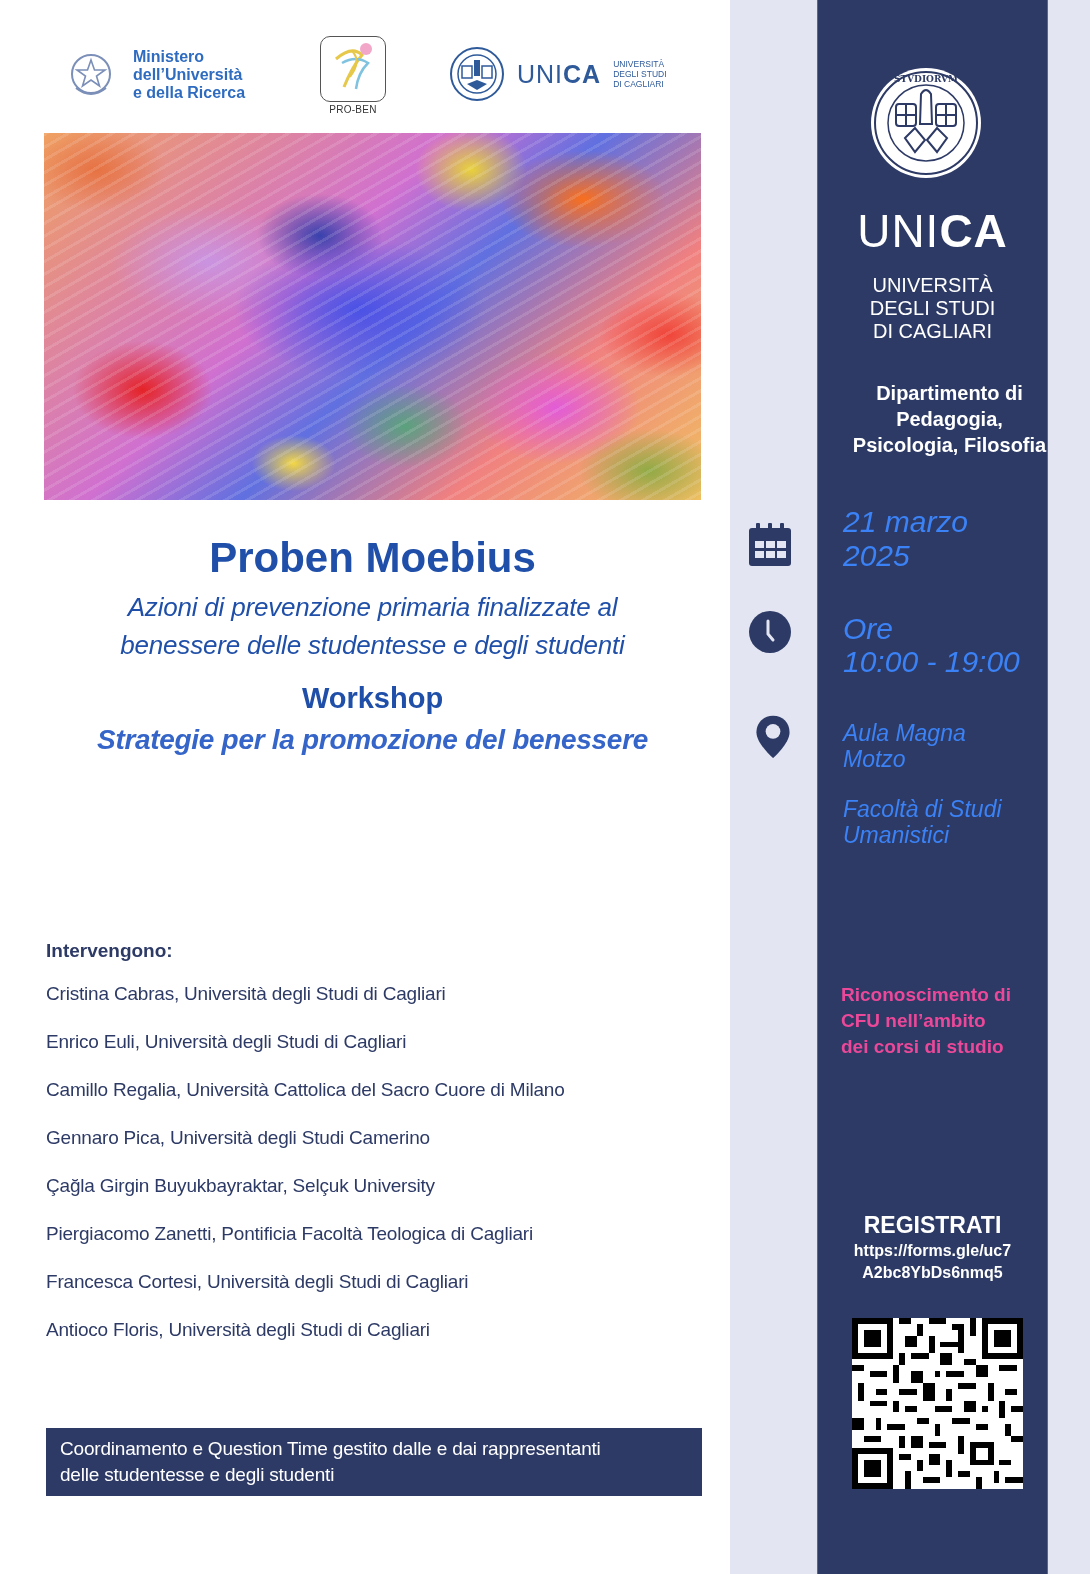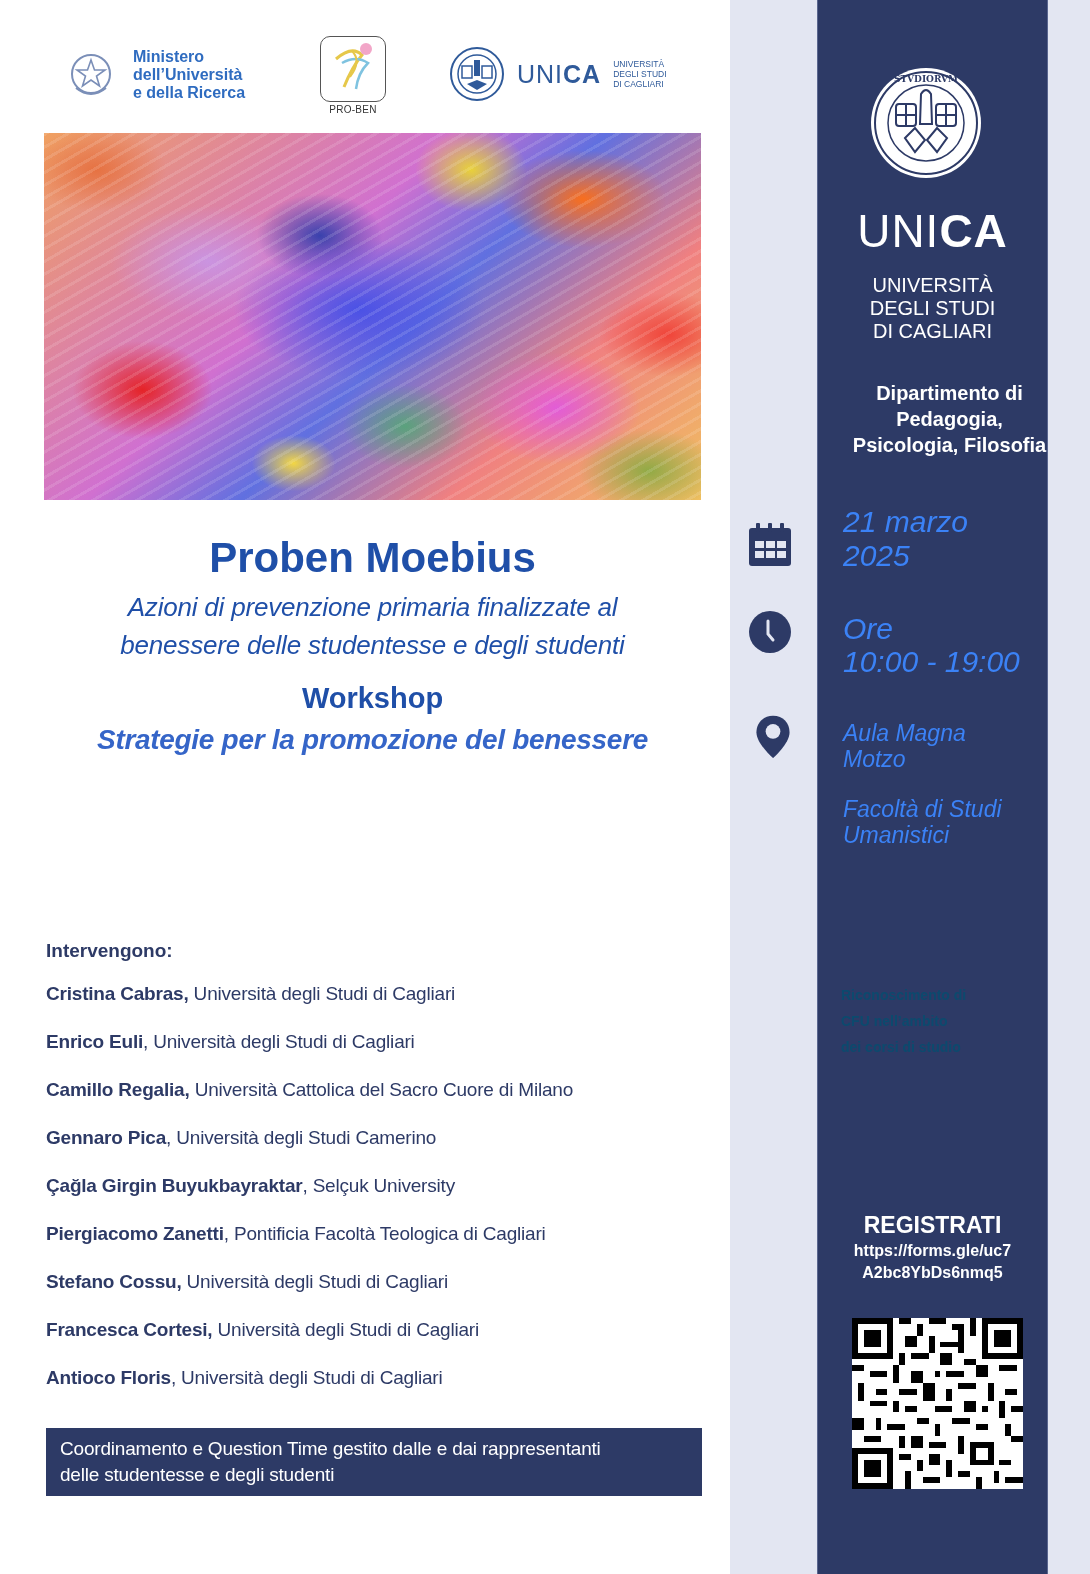--- a/index.html
+++ b/index.html
@@ -49,40 +49,40 @@
   .title-main { color: #1f4fa8; font-weight: bold; font-size: 42px; line-height: 56px; }
   .title-sub { color: #1f4fa8; font-style: italic; font-size: 26px; line-height: 38px; margin-top: 2px; letter-spacing: -0.2px; }
   .workshop { color: #1f4fa8; font-weight: bold; font-size: 29px; line-height: 40px; margin-top: 14px; }
   .workshop-sub { color: #3565c8; font-weight: bold; font-style: italic; font-size: 28px; line-height: 40px; margin-top: 2px; letter-spacing: -0.3px; }
   .perdono { color: #2d3a66; font-weight: bold; font-style: italic; font-size: 54px; line-height: 66px; margin-top: 0px; }
 
   
   .speakers { position: absolute; left: 46px; top: 938px; width: 660px; color: #2d3a66; }
   .spk-head { font-weight: bold; font-size: 19px; line-height: 26px; margin-bottom: 17px; }
   .spk { font-size: 19px; line-height: 26px; height: 48px; white-space: nowrap; letter-spacing: -0.2px; }
-  .spk b { font-weight: bold; }
+  .spk b { font-weight: normal; }
 
   .note { position: absolute; left: 46px; top: 1428px; width: 656px; height: 68px; background: #2d3a66; color: #fff;
     font-size: 19px; line-height: 26px; padding: 8px 14px; letter-spacing: -0.2px; }
 
   
   .seal-big { position: absolute; left: 869px; top: 66px; width: 114px; height: 114px; }
   .unica-big { position: absolute; left: 817px; top: 204px; width: 231px; text-align: center; color: #fff; font-size: 46px; letter-spacing: 1px; line-height: 54px; }
   .unica-big b { font-weight: 900; }
   .uni-name { position: absolute; left: 817px; top: 274px; width: 231px; text-align: center; color: #fff; font-size: 20px; line-height: 23px; }
   .dept { position: absolute; left: 817px; top: 380px; width: 265px; text-align: center; color: #fff; font-weight: bold; font-size: 20px; line-height: 26px; }
 
   .icon { position: absolute; left: 747px; width: 46px; height: 46px; }
   .info { position: absolute; left: 843px; color: #3b82f6; font-weight: normal; font-style: italic; }
   .info-date { top: 505px; font-size: 30px; line-height: 34px; }
   .info-time { top: 612px; font-size: 30px; line-height: 33px; }
   .info-place { top: 720px; font-size: 23px; line-height: 26px; }
   .info-faculty { top: 796px; font-size: 23px; line-height: 26px; }
 
-  .cfu { position: absolute; left: 841px; top: 982px; width: 200px; color: #0c4a6e; font-weight: bold; font-size: 14px; line-height: 26px; }
+  .cfu { position: absolute; left: 841px; top: 982px; width: 200px; color: #ec4899; font-weight: bold; font-size: 19px; line-height: 26px; }
 
   .reg { position: absolute; left: 817px; top: 1210px; width: 231px; text-align: center; color: #fff; }
   .reg-title { font-weight: bold; font-size: 23px; line-height: 30px; }
   .reg-link { font-weight: bold; font-size: 16px; line-height: 22px; }
   .qr { position: absolute; left: 852px; top: 1318px; width: 171px; height: 171px; background: #fff; }
 </style>
 </head>
 <body>
 
 <div class="light-col"></div>
@@ -144,21 +144,20 @@
 </div>
 
 <div class="speakers">
   <div class="spk-head">Intervengono:</div>
   <div class="spk"><b>Cristina Cabras,</b><span> Università degli Studi di Cagliari</span></div>
   <div class="spk"><b>Enrico Euli</b><span>, Università degli Studi di Cagliari</span></div>
   <div class="spk"><b>Camillo Regalia,</b><span> Università Cattolica del Sacro Cuore di Milano</span></div>
   <div class="spk"><b>Gennaro Pica</b><span>, Università degli Studi Camerino</span></div>
   <div class="spk"><b>Çağla Girgin Buyukbayraktar</b><span>, Selçuk University</span></div>
   <div class="spk"><b>Piergiacomo Zanetti</b><span>, Pontificia Facoltà Teologica di Cagliari</span></div>
-  <div class="spk"><b>Stefano Cossu,</b><span> Università degli Studi di Cagliari</span></div>
   <div class="spk"><b>Francesca Cortesi,</b><span> Università degli Studi di Cagliari</span></div>
   <div class="spk"><b>Antioco Floris</b><span>, Università degli Studi di Cagliari</span></div>
 </div>
 
 <div class="note">
   <div>Coordinamento e Question Time gestito dalle e dai rappresentanti</div>
   <div>delle studentesse e degli studenti</div>
 </div>
 
 <svg class="seal-big" viewBox="0 0 114 114">

